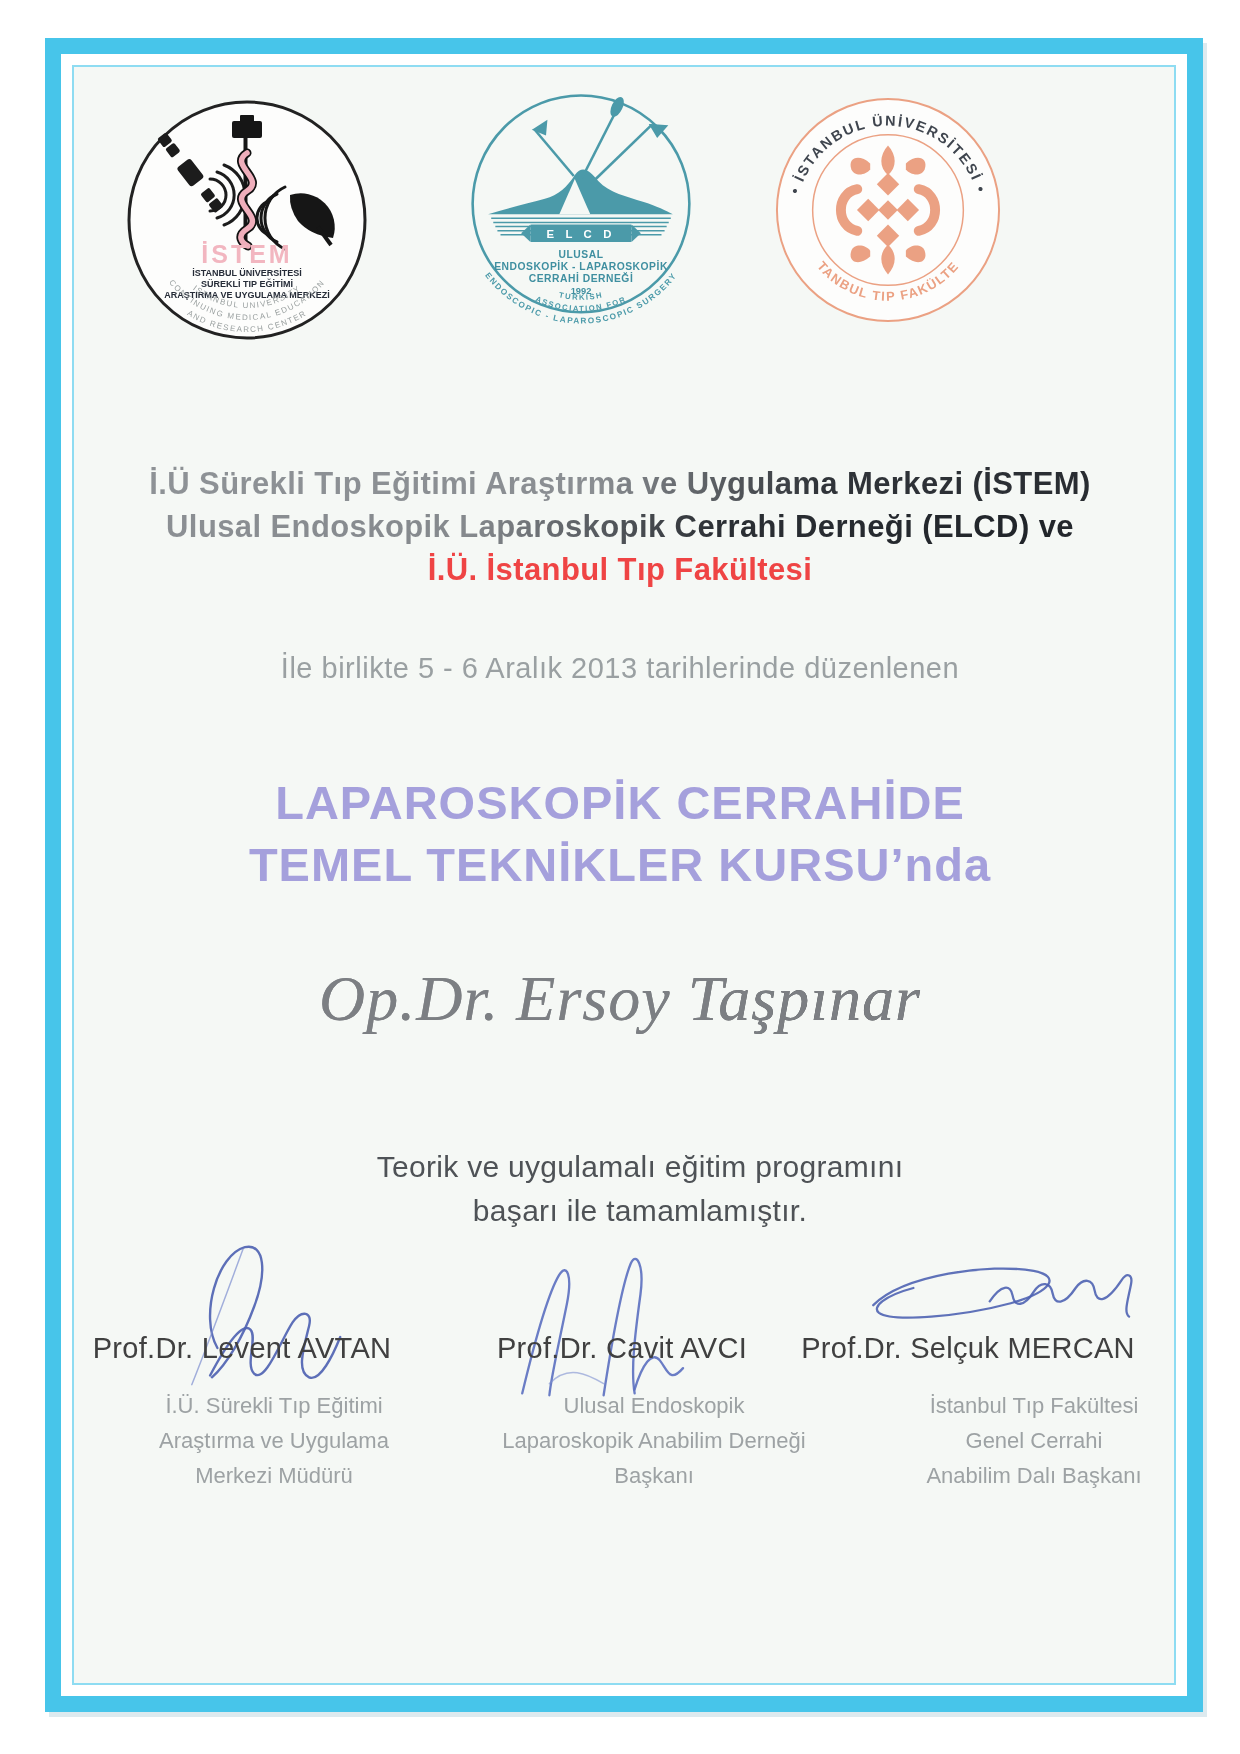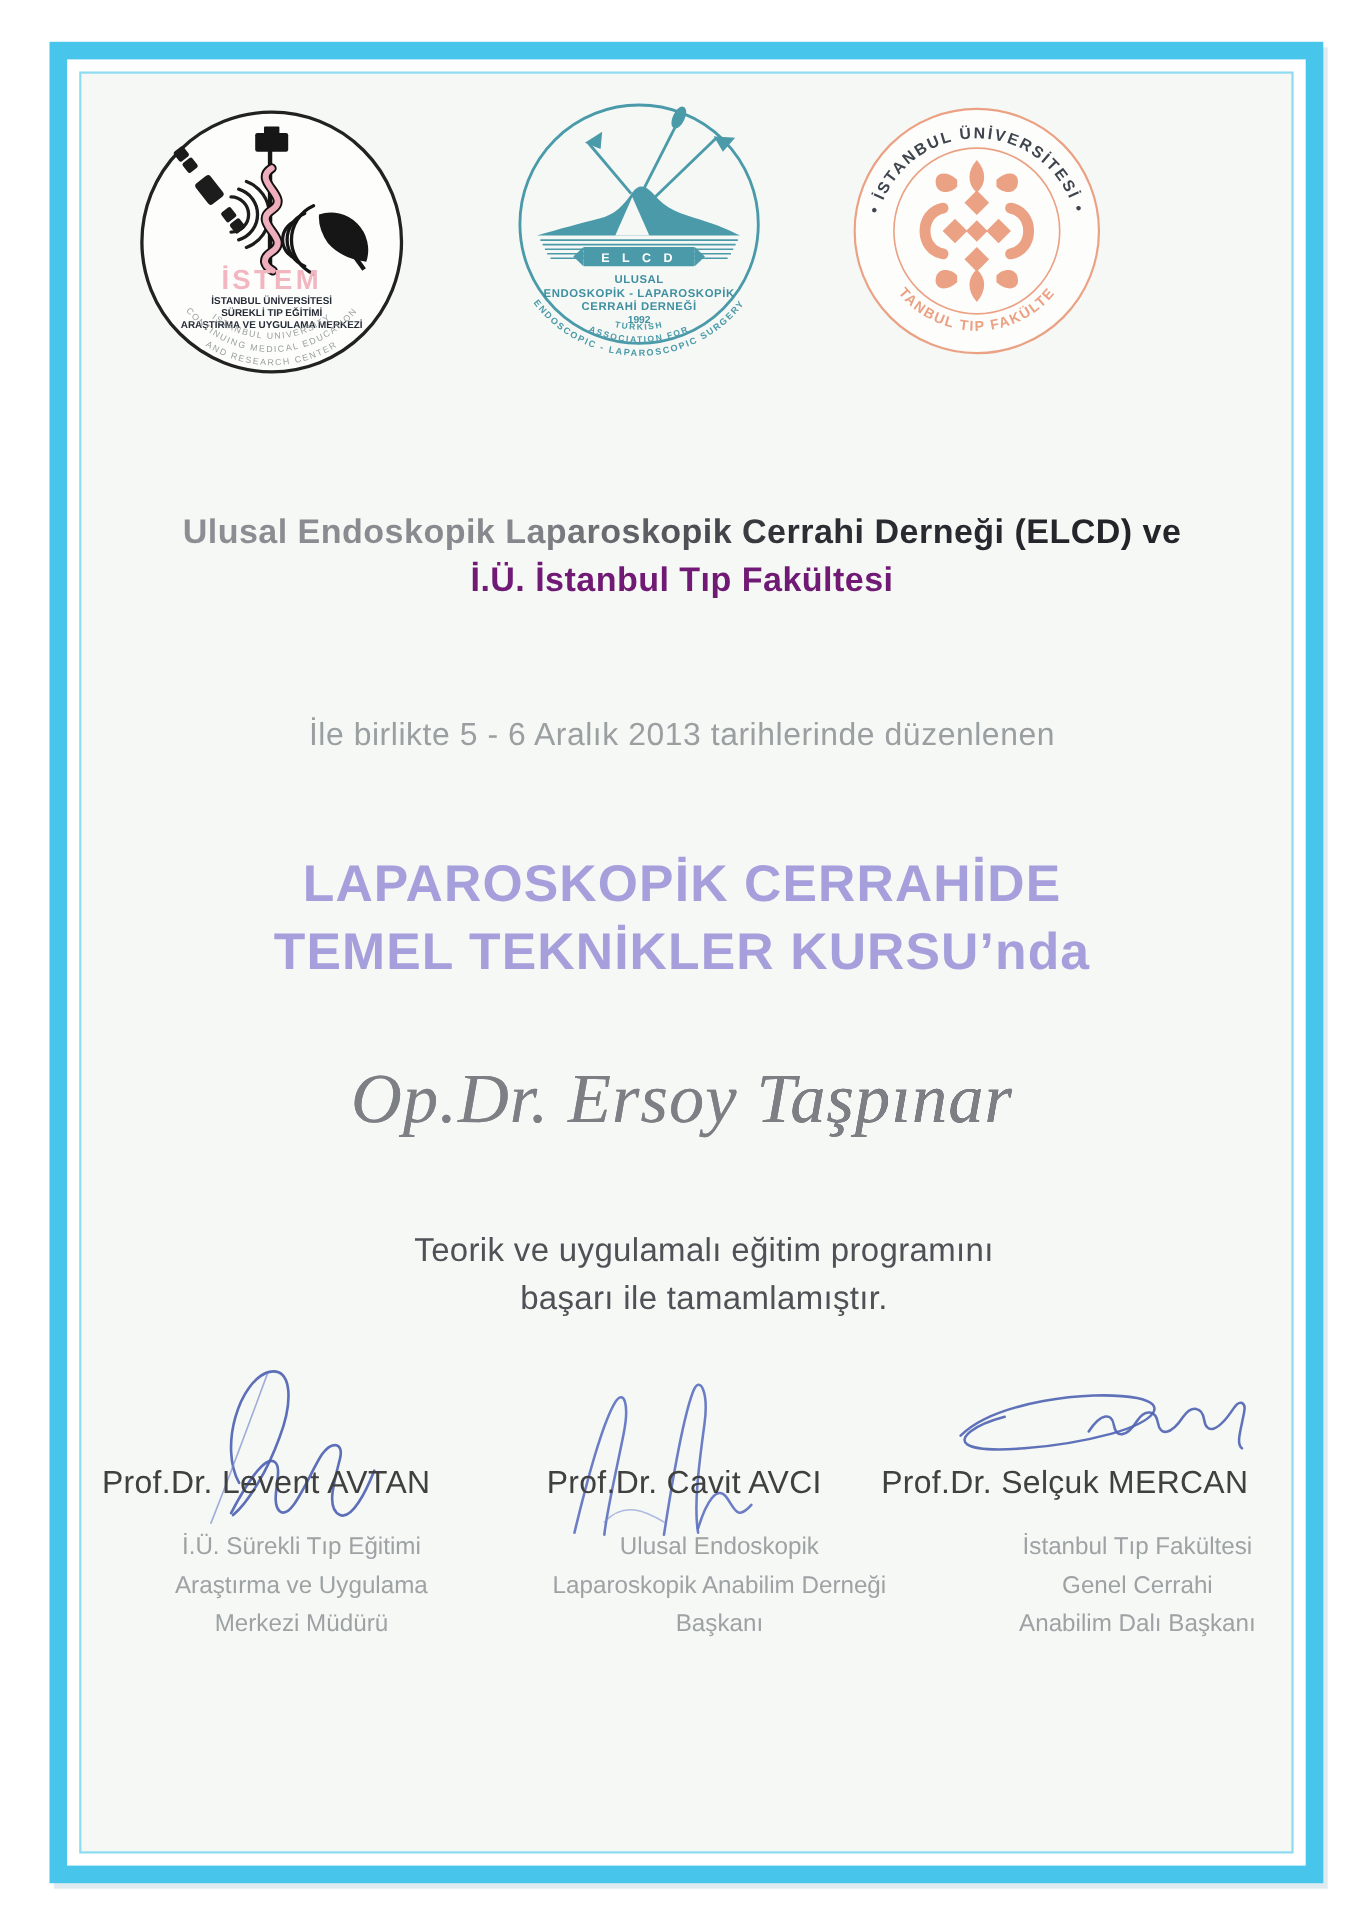--- a/index.html
+++ b/index.html
@@ -16,21 +16,21 @@
   .center{left:0;right:0;text-align:center;position:absolute;}
   .header-line{font-weight:bold;font-size:31px;letter-spacing:.4px;line-height:43px;color:#5a5e62;}
   @supports (-webkit-background-clip: text) {
     .grad1{background:linear-gradient(90deg,#8f9397 0%,#8a8e92 48%,#303439 66%,#24282d 100%);
            -webkit-background-clip:text;background-clip:text;color:transparent;}
     .grad2{background:linear-gradient(90deg,#8f9397 0%,#85898d 38%,#2b2f34 58%,#202429 84%,#3c4045 100%);
            -webkit-background-clip:text;background-clip:text;color:transparent;}
     .name-grad{background:linear-gradient(90deg,#8a8d90 0%,#898c8f 52%,#4a4d50 60%,#303336 68%,#55585b 80%,#737678 100%);
            -webkit-background-clip:text;background-clip:text;color:transparent;}
   }
-  .grad3{color:#701a75;}
+  .grad3{color:#ef4444;}
   .intro{font-size:29px;color:#9aa0a2;letter-spacing:.5px;}
   .course{font-weight:bold;font-size:47px;line-height:62px;color:#a5a0dc;letter-spacing:1px;}
   .name{font-family:"Liberation Serif",serif;font-style:italic;font-size:64px;color:#7c7f83;letter-spacing:1px;}
   .completion{font-size:30px;line-height:44px;color:#4e5256;letter-spacing:.3px;}
   .sig-name{position:absolute;font-size:29px;color:#404040;letter-spacing:.3px;text-align:center;}
   .sig-title{position:absolute;font-size:22px;line-height:35px;color:#9da2a4;text-align:center;padding-left:32px;}
   svg text{font-family:"Liberation Sans",sans-serif;}
 </style>
 </head>
 <body>
@@ -164,34 +164,35 @@
         <path d="M 117,52 C 108,62 108,74 117,82 C 126,74 126,62 117,52 Z"></path>
         <path d="M 99,70 C 88,60 76,64 80,76 C 83,84 95,82 99,76 Z"></path>
         <path d="M 135,70 C 146,60 158,64 154,76 C 151,84 139,82 135,76 Z"></path>
         <path d="M 117,182 C 108,172 108,160 117,152 C 126,160 126,172 117,182 Z"></path>
         <path d="M 99,164 C 88,174 76,170 80,158 C 83,150 95,152 99,158 Z"></path>
         <path d="M 135,164 C 146,174 158,170 154,158 C 151,150 139,152 135,158 Z"></path>
       </g>
     </svg>
 
     <div class="center" style="top:462px;">
+      <div class="header-line grad1">İ.Ü Sürekli Tıp Eğitimi Araştırma ve Uygulama Merkezi (İSTEM)</div>
       <div class="header-line grad2">Ulusal Endoskopik Laparoskopik Cerrahi Derneği (ELCD) ve</div>
       <div class="header-line grad3">İ.Ü. İstanbul Tıp Fakültesi</div>
     </div>
 
     <div class="center intro" style="top:652px;">İle birlikte 5 - 6 Aralık 2013 tarihlerinde düzenlenen</div>
 
     <div class="center" style="top:772px;">
       <div class="course">LAPAROSKOPİK CERRAHİDE</div>
       <div class="course">TEMEL TEKNİKLER KURSU’nda</div>
     </div>
 
     <div class="center name name-grad" style="top:962px;">Op.Dr. Ersoy Taşpınar</div>
 
-    <div class="center" style="top:1115px;margin-left:40px;">
+    <div class="center" style="top:1145px;margin-left:40px;">
       <div class="completion">Teorik ve uygulamalı eğitim programını</div>
       <div class="completion">başarı ile tamamlamıştır.</div>
     </div>
 
     <svg style="position:absolute;left:148px;top:1238px;" width="225" height="165" viewBox="0 0 230 180" fill="none" stroke-linecap="round" stroke-linejoin="round">
       <path d="M 68,120 C 48,85 68,18 98,10 C 120,5 122,38 108,75 C 96,108 78,138 62,152" stroke="#4f63b2" stroke-width="2.6" opacity=".92"></path>
       <path d="M 96,12 C 80,55 60,110 40,160" stroke="#7d8fd0" stroke-width="1.6" opacity=".7"></path>
       <path d="M 60,150 C 80,112 96,92 104,100 C 112,108 98,138 108,148 C 120,159 138,110 150,92 C 160,78 172,80 168,96 C 162,120 154,146 168,152 C 180,157 194,128 202,108" stroke="#4f63b2" stroke-width="2.6" opacity=".92"></path>
     </svg>
 

